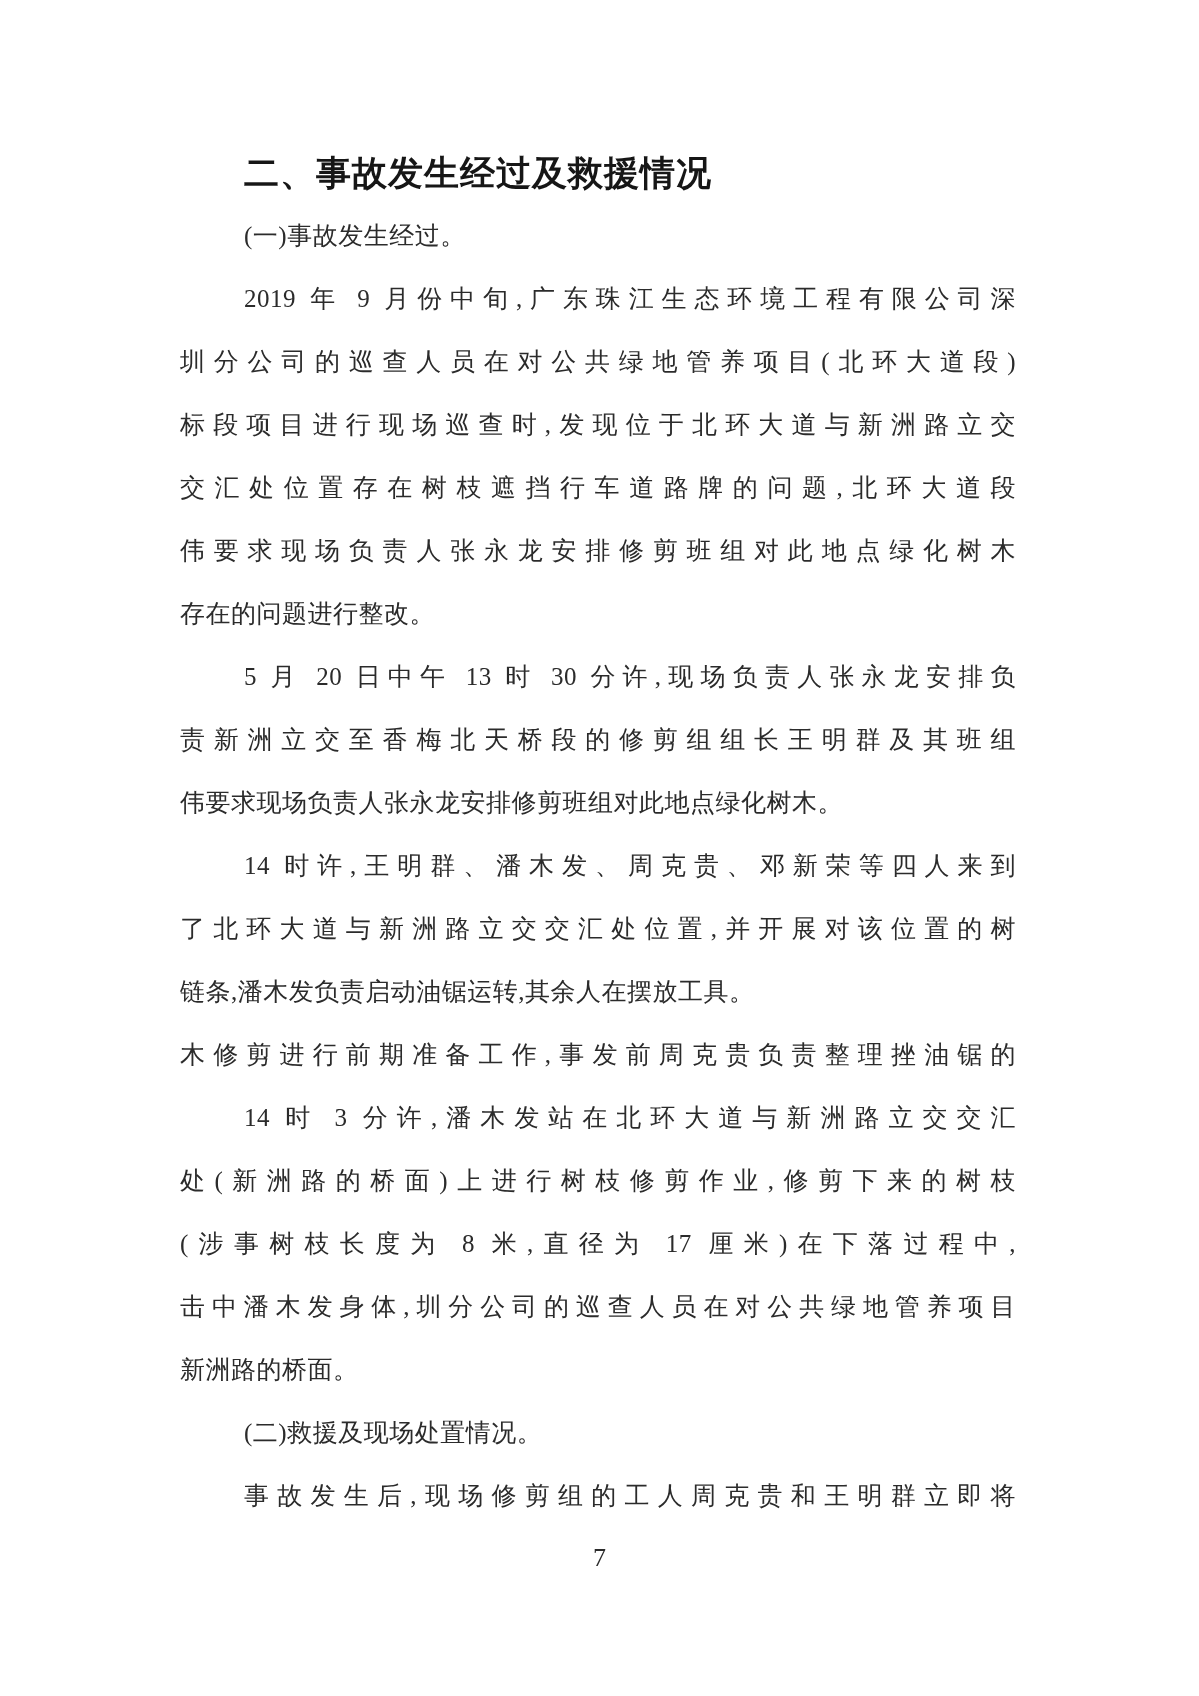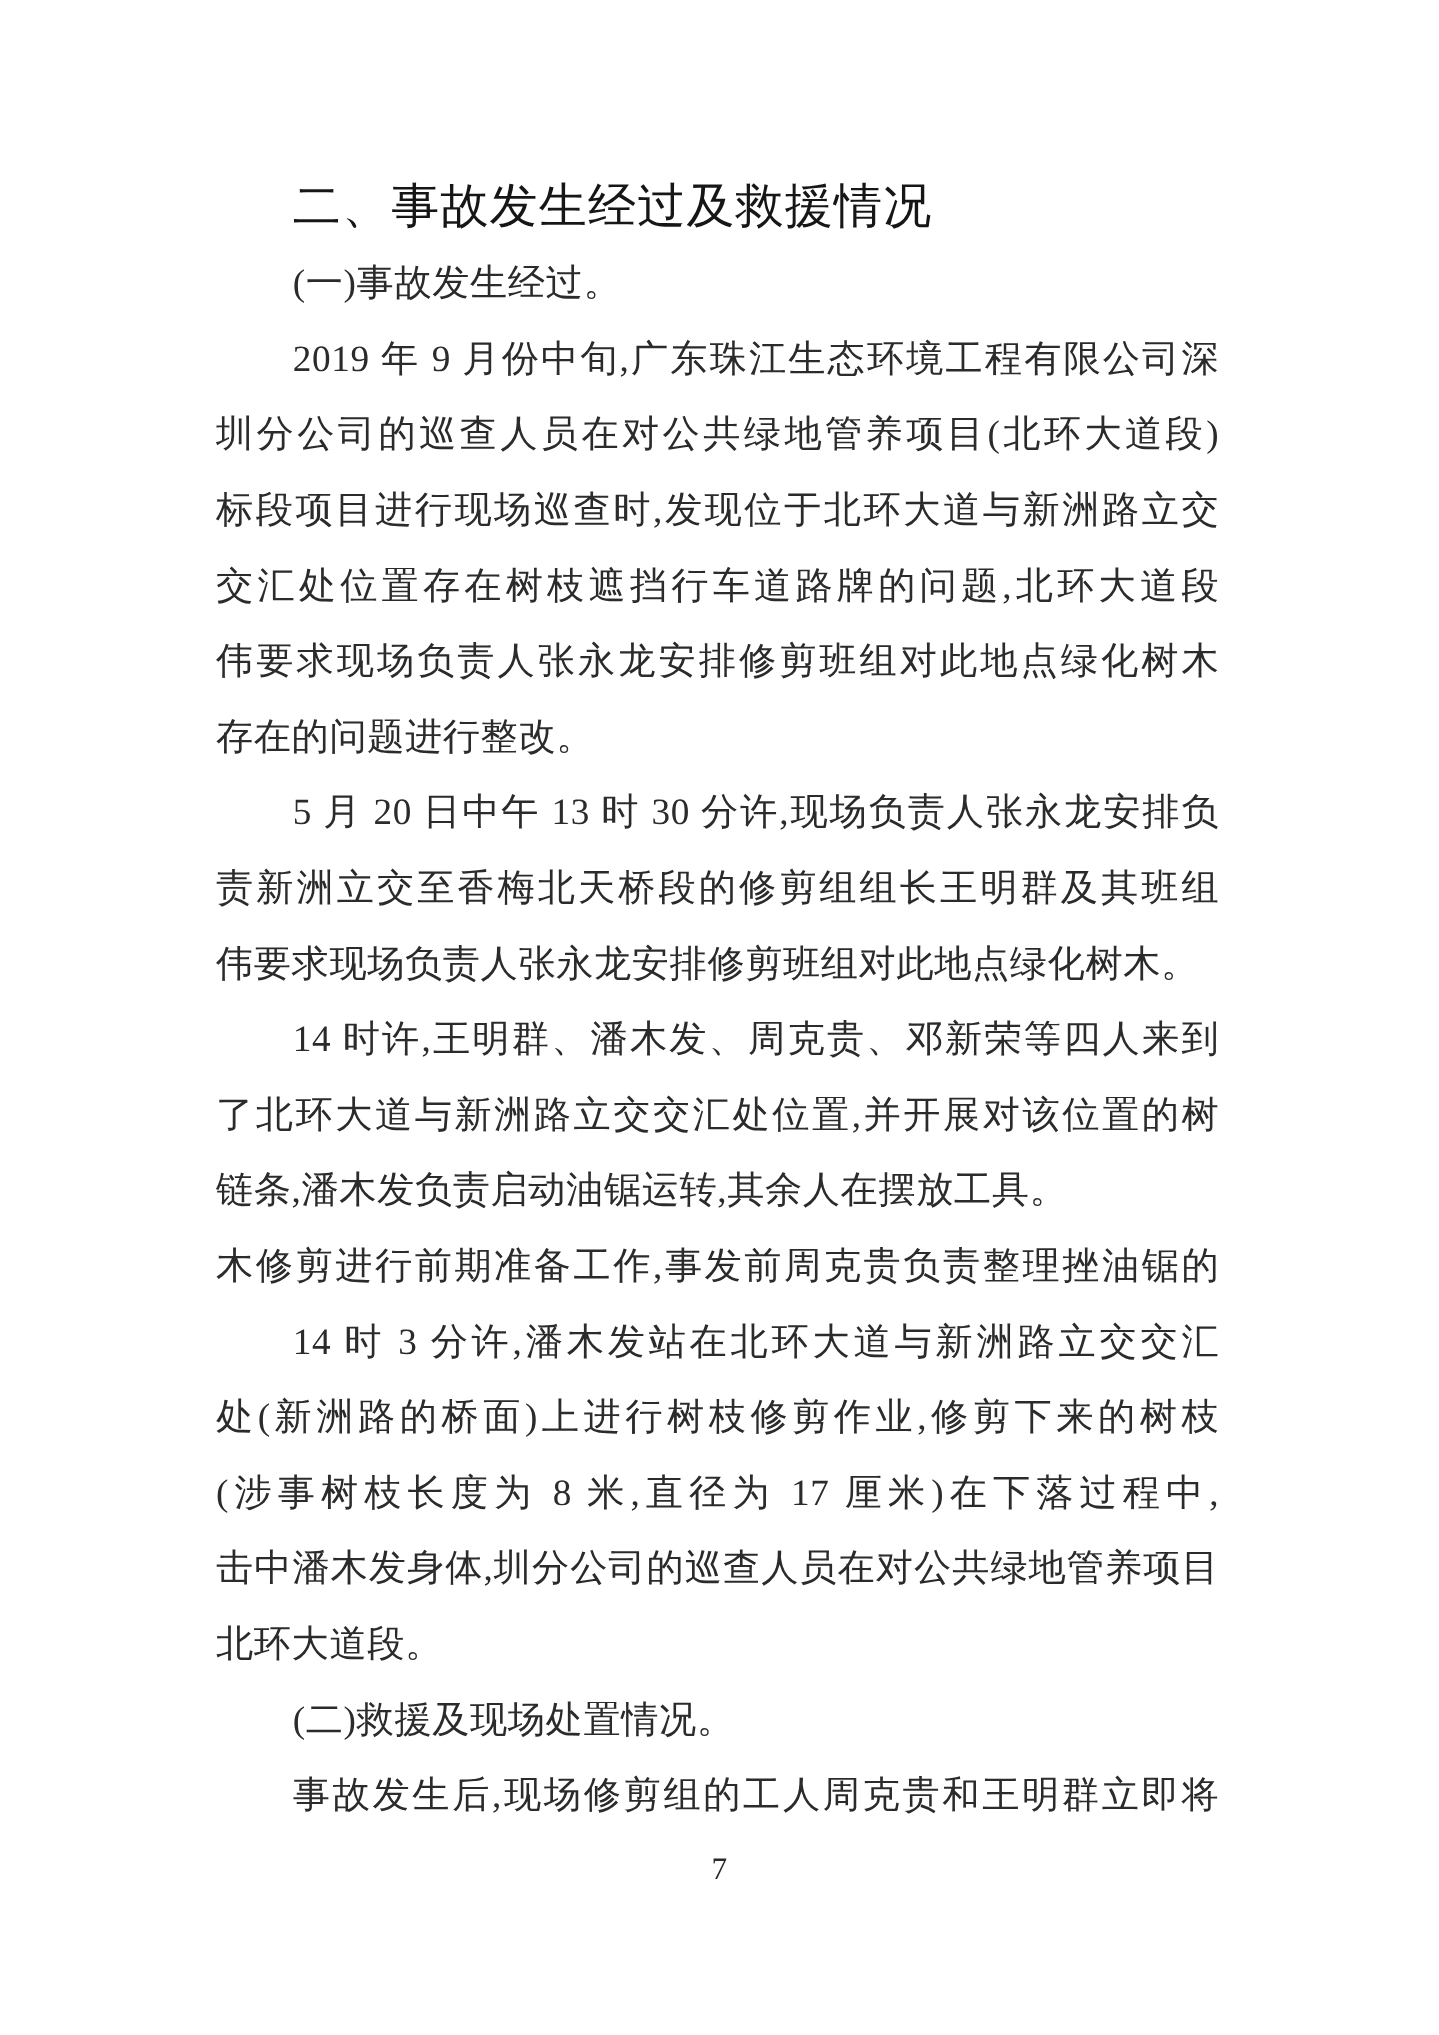--- a/index.html
+++ b/index.html
@@ -15,37 +15,37 @@
     overflow: hidden;
   }
   .content {
     position: absolute;
     left: 180px; top: 141px;
     width: 836px;
   }
   .line {
     height: 63px;
     line-height: 63px;
-    font-size: 31px;
+    font-size: 25px;
     color: var(--body-color, #2b2b2b);
     text-align: left;
     letter-spacing: 0.5px;
     white-space: normal;
     overflow: visible;
   }
   .line.justify {
     text-align: justify;
     text-align-last: justify;
     text-justify: inter-character;
   }
   .line.indent { padding-left: 64px; }
   .line.heading {
     font-family: "Liberation Sans", "DejaVu Sans", sans-serif;
-    font-weight: normal;
-    font-size: 40px;
+    font-weight: bold;
+    font-size: 35px;
     color: var(--heading-color, #161616);
     letter-spacing: 1px;
   }
   .page-number {
     position: absolute;
     left: 0; top: 1543px;
     width: 100%;
     text-align: center;
     font-size: 26px;
     line-height: 30px;
@@ -70,18 +70,18 @@
       <div class="line justify">责新洲立交至香梅北天桥段的修剪组组长王明群及其班组</div>
       <div class="line">伟要求现场负责人张永龙安排修剪班组对此地点绿化树木。</div>
       <div class="line indent justify">14 时许,王明群、潘木发、周克贵、邓新荣等四人来到</div>
       <div class="line justify">了北环大道与新洲路立交交汇处位置,并开展对该位置的树</div>
       <div class="line">链条,潘木发负责启动油锯运转,其余人在摆放工具。</div>
       <div class="line justify">木修剪进行前期准备工作,事发前周克贵负责整理挫油锯的</div>
       <div class="line indent justify">14 时 3 分许,潘木发站在北环大道与新洲路立交交汇</div>
       <div class="line justify">处(新洲路的桥面)上进行树枝修剪作业,修剪下来的树枝</div>
       <div class="line justify">(涉事树枝长度为 8 米,直径为 17 厘米)在下落过程中,</div>
       <div class="line justify">击中潘木发身体,圳分公司的巡查人员在对公共绿地管养项目</div>
-      <div class="line">北环大道段。</div>
+      <div class="line">新洲路的桥面。</div>
       <div class="line indent">(二)救援及现场处置情况。</div>
       <div class="line indent justify">事故发生后,现场修剪组的工人周克贵和王明群立即将</div>
     </div>
   <div class="page-number">7</div>
 </div>
 
 </body></html>

